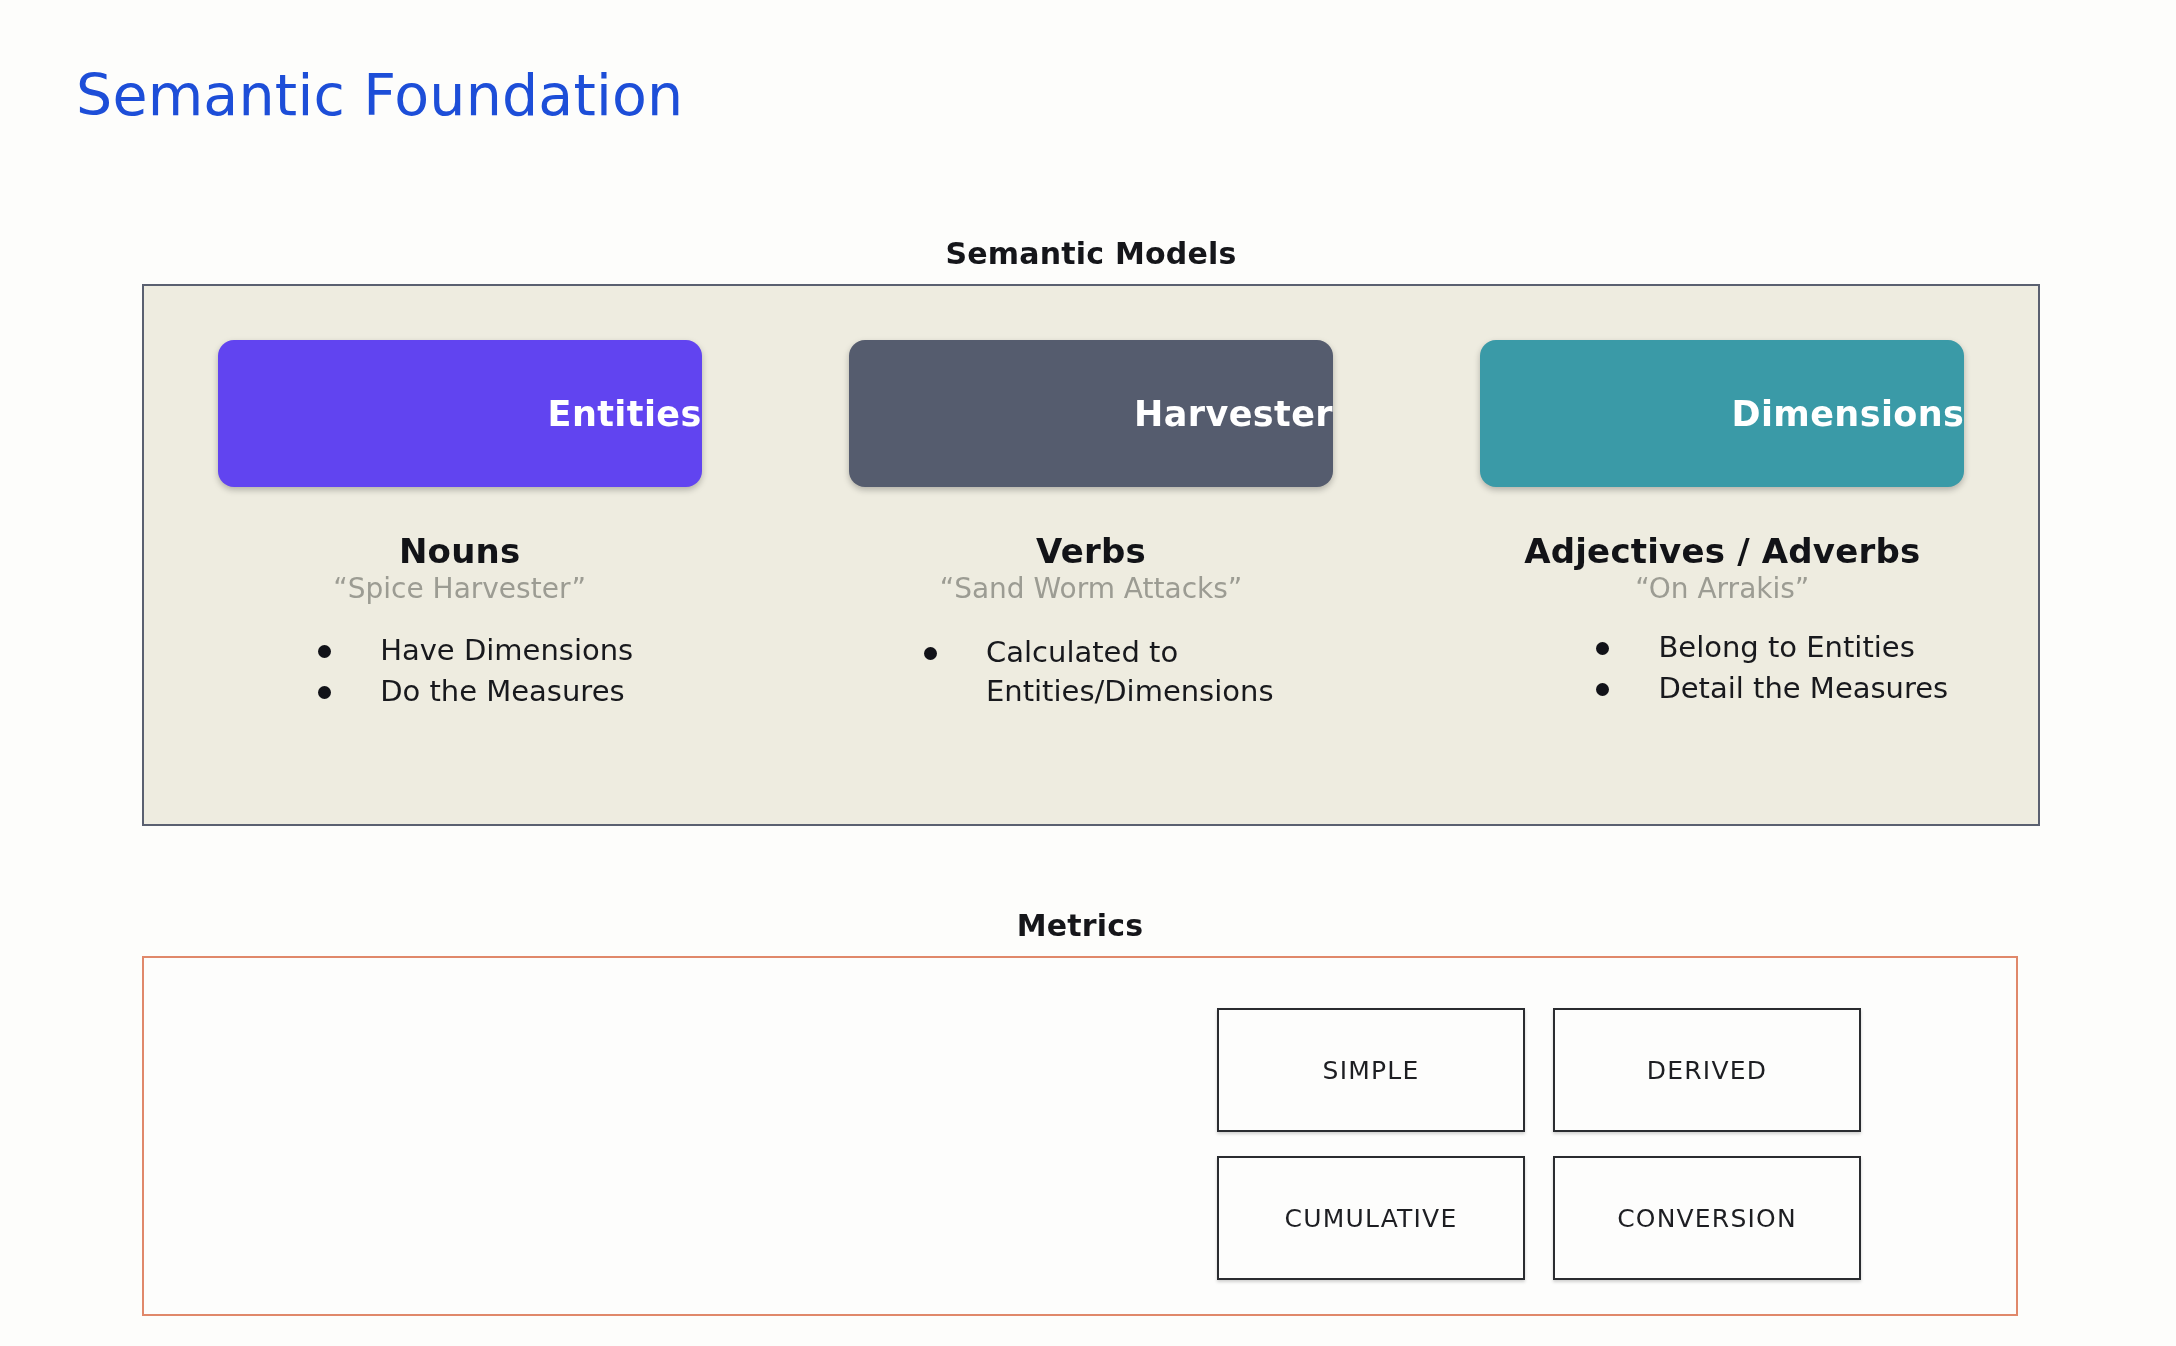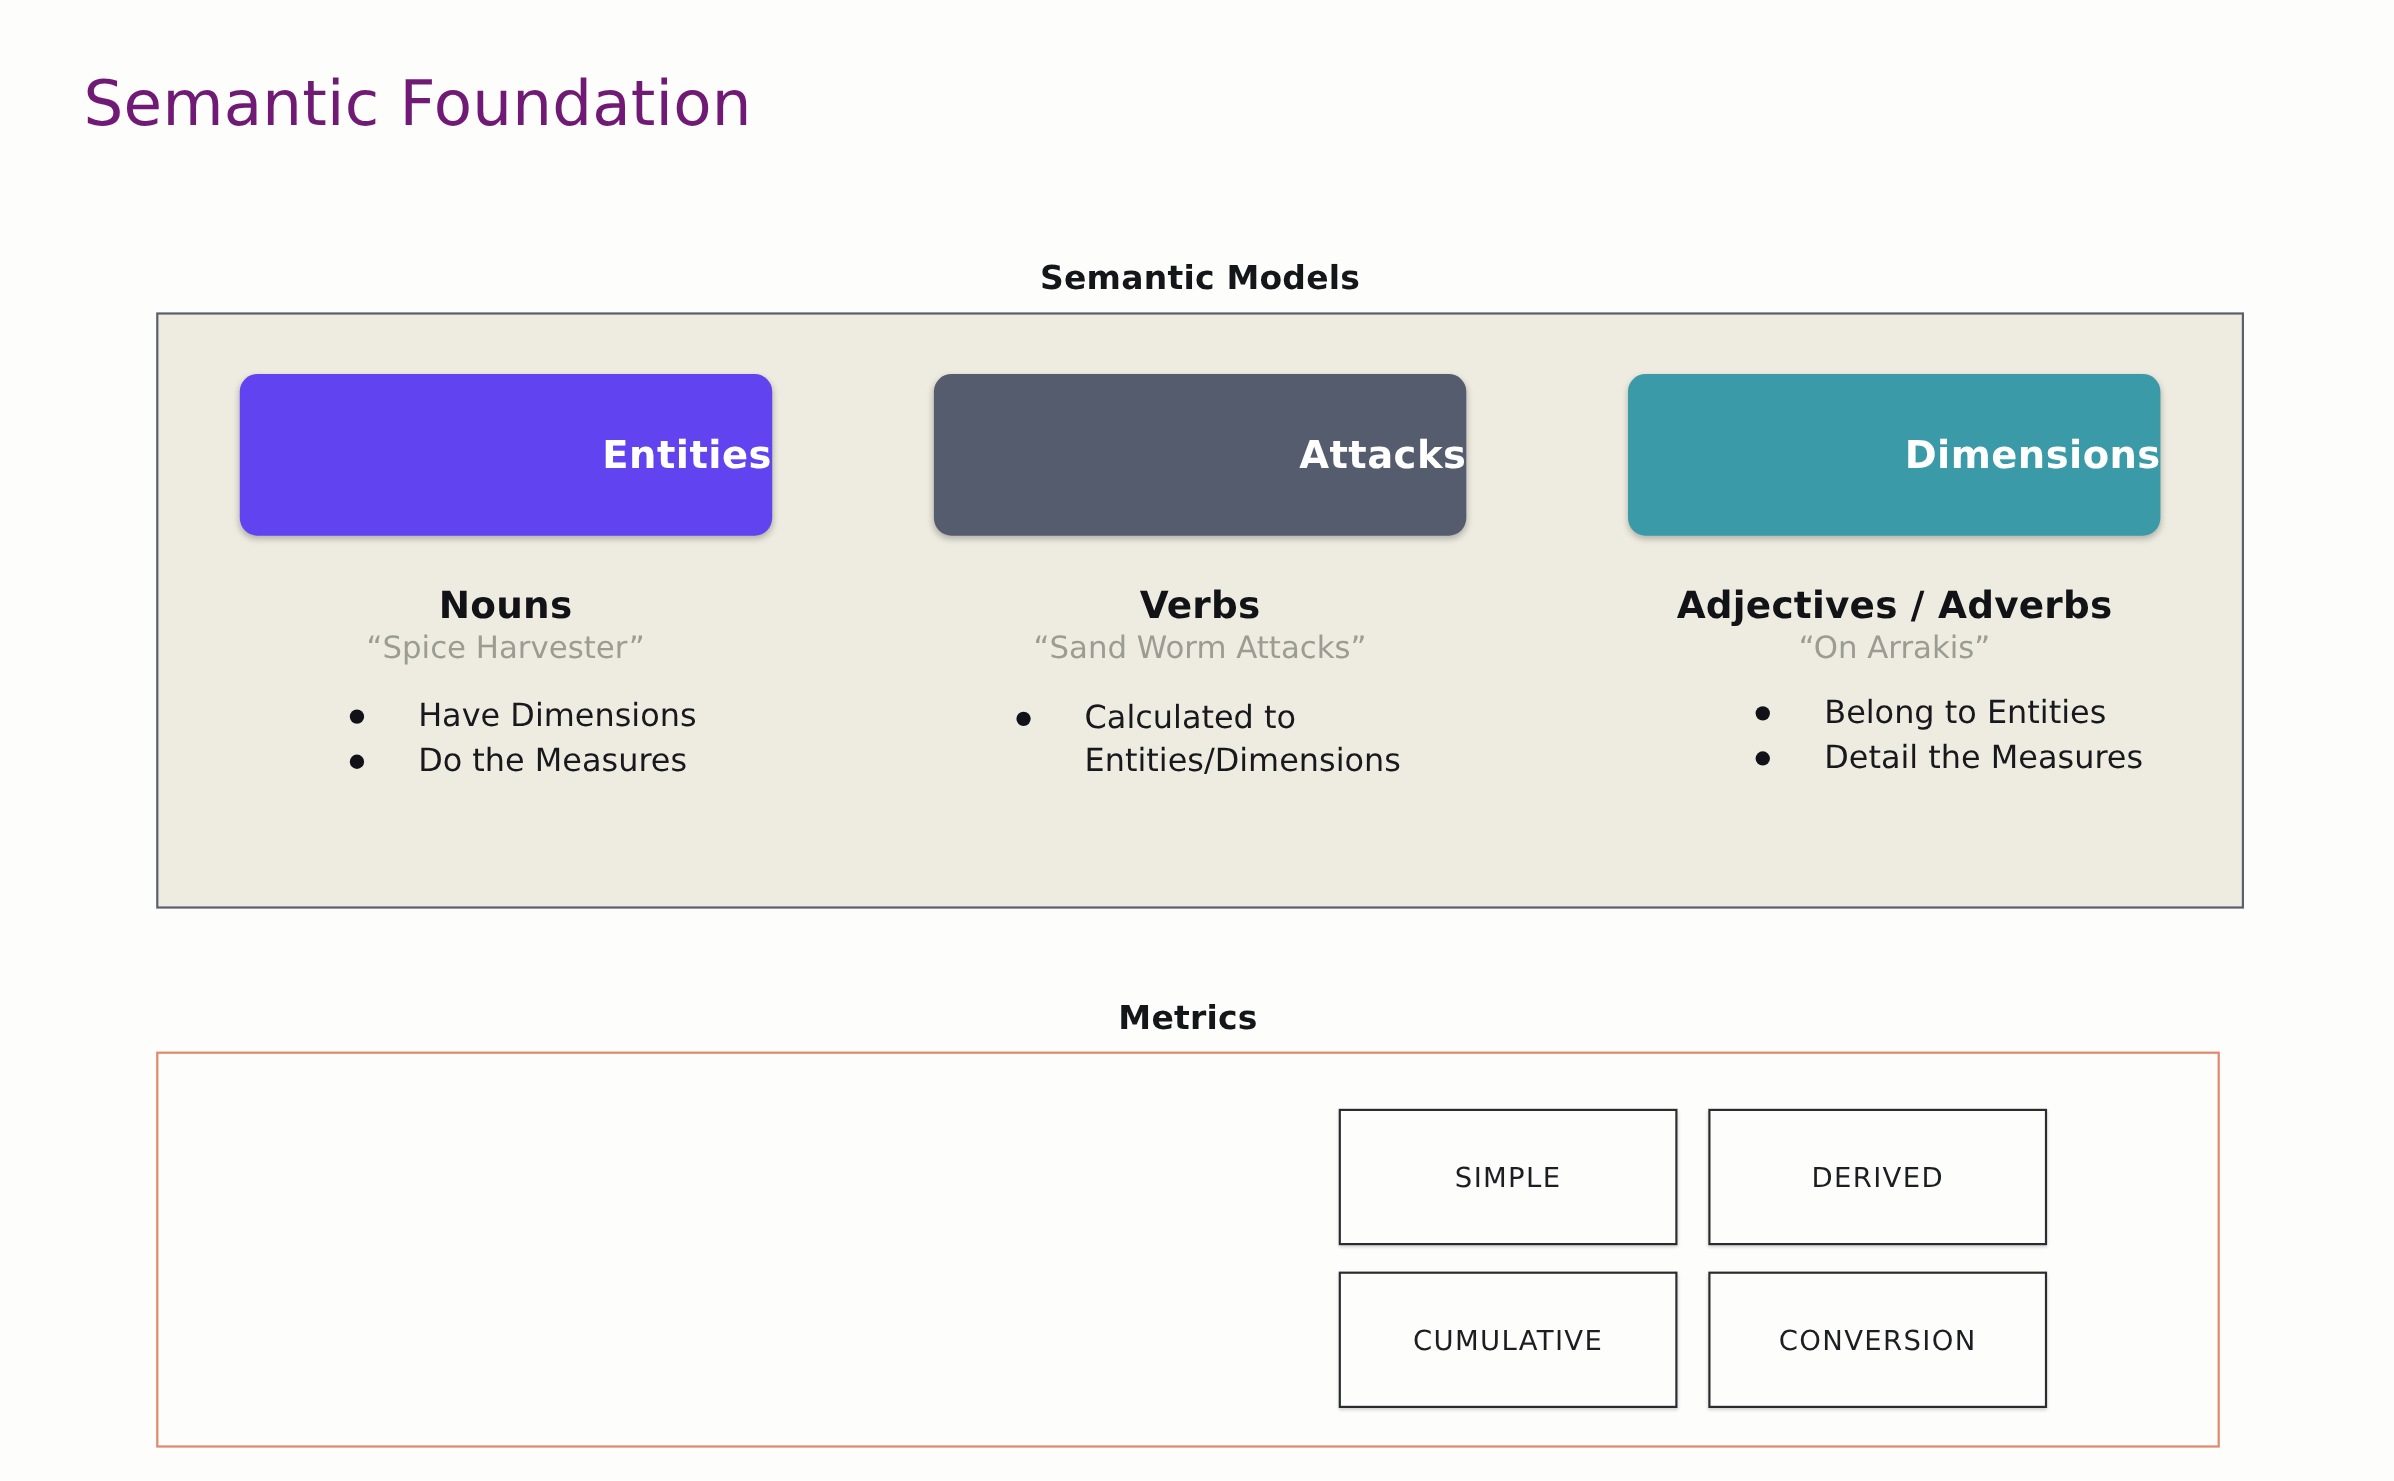--- a/index.html
+++ b/index.html
@@ -18,21 +18,21 @@
   }
 
   
   .page-title {
     position: absolute;
     left: 76px;
     top: 62px;
     font-size: 57px;
     font-weight: 400;
     letter-spacing: 0.2px;
-    color: #701a75;
+    color: #1d4ed8;
     font-family: "DejaVu Sans", "Liberation Sans", sans-serif;
   }
 
   
   .section-heading {
     position: absolute;
     font-size: 30px;
     font-weight: bold;
     color: #15161a;
     text-align: center;
@@ -203,21 +203,21 @@
       <div class="col-title">Nouns</div>
       <div class="col-quote">“Spice Harvester”</div>
       <ul class="bullets bullets-entities">
         <li>Have Dimensions</li>
         <li>Do the Measures</li>
       </ul>
     </div>
 
     <div class="model-col">
       <div class="pill pill-measures">
-        <span>Attacks</span>
+        <span>Harvester</span>
       </div>
       <div class="col-title">Verbs</div>
       <div class="col-quote">“Sand Worm Attacks”</div>
       <ul class="bullets bullets-measures">
         <li style="max-width:330px">Calculated to Entities/Dimensions</li>
       </ul>
     </div>
 
     <div class="model-col">
       <div class="pill pill-dimensions">

